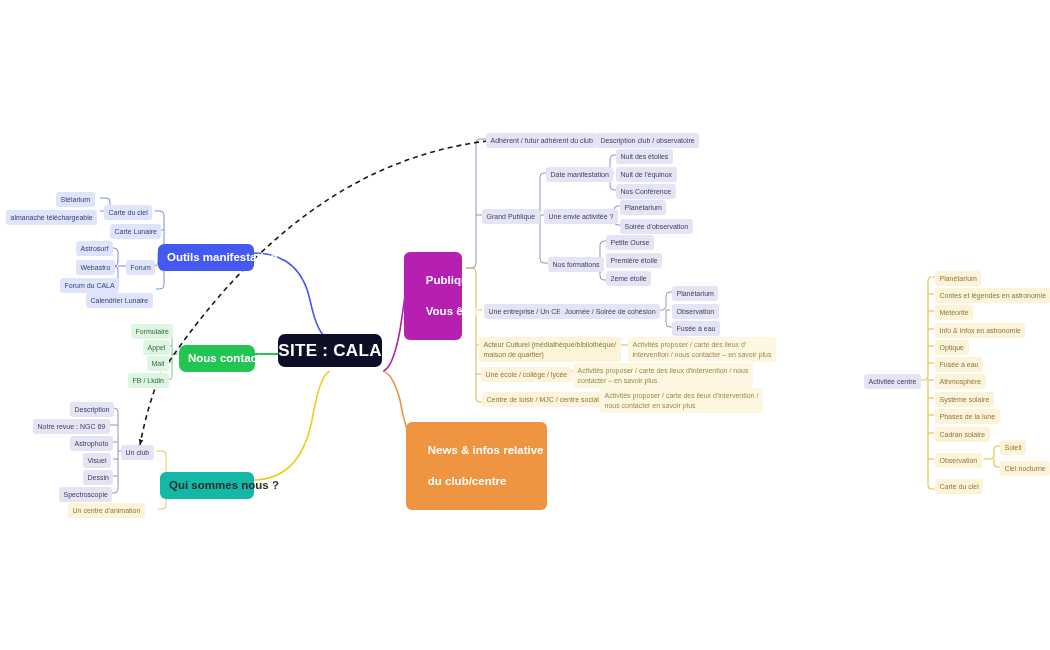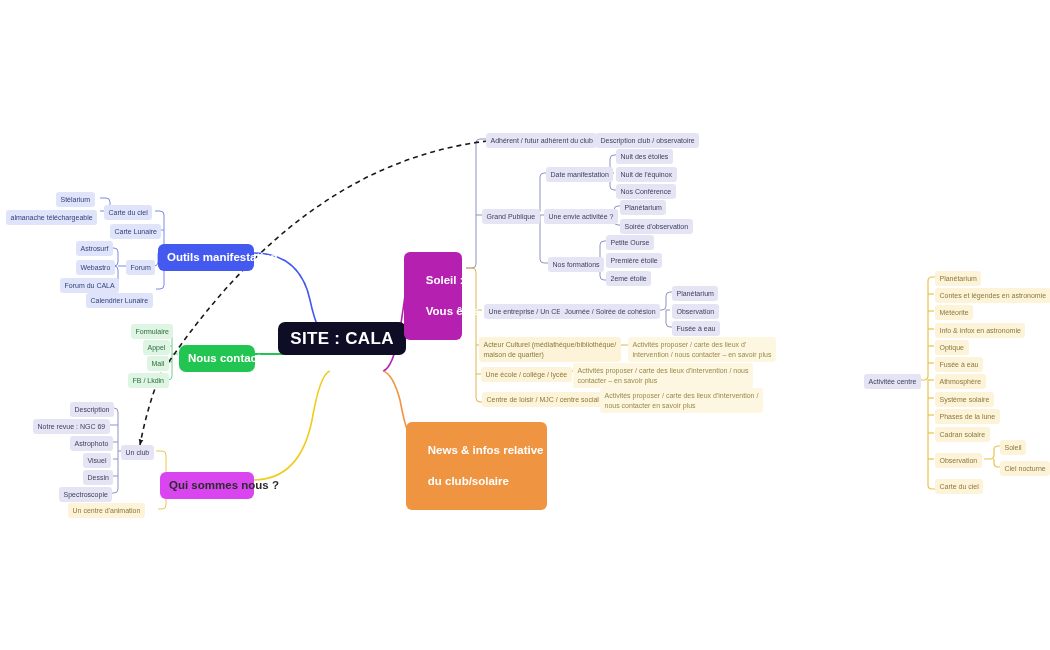--- a/index.html
+++ b/index.html
@@ -12,21 +12,21 @@
   
   .central{background:#0d0d26;color:#ffffff;font-size:17px;font-weight:600;
            border-radius:7px;padding:11px 16px;letter-spacing:.3px;
            display:flex;align-items:center;justify-content:center;}
 
   
   .main{color:#ffffff;font-size:11.5px;font-weight:700;border-radius:6px;
         padding:6px 9px;line-height:1.33;}
   .main.blue{background:#4359f0;}
   .main.green{background:#23c552;border-radius:7px;}
-  .main.gold{background:#d946ef;color:#2b2b2b;}
+  .main.gold{background:#14b8a6;color:#2b2b2b;}
   .main.purple{background:#b620b0;}
   .main.orange{background:#ef9440;}
 
   
   .pill{font-size:7px;line-height:1.45;border-radius:3px;padding:2.5px 4.5px;}
   .lav{background:#e4e4f4;color:#3e3e5c;}
   .blu{background:#dfe4fb;color:#34407a;}
   .grn{background:#dff5e4;color:#2c6b3c;}
   .cream{background:#fcf3d8;color:#8a7a3c;}
   .cream2{background:#fdf6e0;color:#9a8a4a;}
@@ -141,21 +141,21 @@
 
       <defs>
         <marker id="arrh" markerWidth="7" markerHeight="7" refX="5.6" refY="3" orient="auto" markerUnits="userSpaceOnUse">
           <path d="M0,0.6 L5.6,3 L0,5.4 z" fill="#1a1a1a"></path>
         </marker>
       </defs>
       <path d="M488 141 Q300 163 160 375 Q147 408 140 445" stroke="#1a1a1a" stroke-width="1.6" stroke-dasharray="5,4" marker-end="url(#arrh)"></path>
     </g>
   </svg>
 
-  <div class="node central" style="left:278px;top:322px;width:128px;height:33px;">SITE : CALA</div>
+  <div class="node central" style="left:278px;top:334px;width:104px;height:33px;">SITE : CALA</div>
 
   <div class="node main blue" style="left:158px;top:244px;width:96px;">Outils manifestation</div>
 
   <div class="node pill blu" style="left:104px;top:205px;">Carte du ciel</div>
   <div class="node pill blu" style="left:56px;top:192px;">Stélarium</div>
   <div class="node pill blu" style="left:6px;top:210px;">almanache téléchargeable</div>
   <div class="node pill blu" style="left:110px;top:224px;">Carte Lunaire</div>
   <div class="node pill blu" style="left:126px;top:260px;">Forum</div>
   <div class="node pill blu" style="left:76px;top:241px;">Astrosurf</div>
   <div class="node pill blu" style="left:76px;top:260px;">Webastro</div>
@@ -172,21 +172,21 @@
   <div class="node pill lav" style="left:121px;top:445px;">Un club</div>
   <div class="node pill lav" style="left:70px;top:402px;">Description</div>
   <div class="node pill lav" style="left:33px;top:419px;">Notre revue : NGC 69</div>
   <div class="node pill lav" style="left:70px;top:436px;">Astrophoto</div>
   <div class="node pill lav" style="left:83px;top:453px;">Visuel</div>
   <div class="node pill lav" style="left:83px;top:470px;">Dessin</div>
   <div class="node pill lav" style="left:59px;top:487px;">Spectroscopie</div>
   <div class="node pill cream" style="left:68px;top:503px;">Un centre d'animation</div>
 
   <div class="node main purple" style="left:404px;top:252px;width:58px;">
-    <span>Soleil :</span><br>
+    <span>Publique :</span><br>
     <span>Vous êtes ?</span>
   </div>
 
   <div class="node pill lav" style="left:486px;top:133px;">Adhérent / futur adhérent du club</div>
   <div class="node pill lav" style="left:596px;top:133px;">Description club / observatoire</div>
 
   <div class="node pill lav" style="left:482px;top:209px;">Grand Publique</div>
   <div class="node pill lav" style="left:546px;top:167px;">Date manifestation</div>
   <div class="node pill lav" style="left:616px;top:149px;">Nuit des étoiles</div>
   <div class="node pill lav" style="left:616px;top:167px;">Nuit de l'équinox</div>
@@ -215,21 +215,21 @@
   <div class="node pill cream" style="left:481px;top:367px;">Une école / collège / lycée</div>
   <div class="node pill cream2" style="left:573px;top:363px;">Activités proposer / carte des lieux d'intervention / nous
 contacter – en savoir plus</div>
 
   <div class="node pill cream" style="left:482px;top:392px;">Centre de loisir / MJC / centre social</div>
   <div class="node pill cream2" style="left:600px;top:388px;">Activités proposer / carte des lieux d'intervention /
 nous contacter en savoir plus</div>
 
   <div class="node main orange" style="left:406px;top:422px;width:141px;">
     <span>News &amp; infos relative à l'activité</span><br>
-    <span>du club/solaire</span>
+    <span>du club/centre</span>
   </div>
 
   <div class="node pill lav" style="left:864px;top:374px;">Activitée centre</div>
   <div class="node pill cream" style="left:935px;top:271px;">Planétarium</div>
   <div class="node pill cream" style="left:935px;top:288px;">Contes et légendes en astronomie</div>
   <div class="node pill cream" style="left:935px;top:305px;">Météorite</div>
   <div class="node pill cream" style="left:935px;top:323px;">Info &amp; infox en astronomie</div>
   <div class="node pill cream" style="left:935px;top:340px;">Optique</div>
   <div class="node pill cream" style="left:935px;top:357px;">Fusée à eau</div>
   <div class="node pill cream" style="left:935px;top:374px;">Athmosphère</div>

